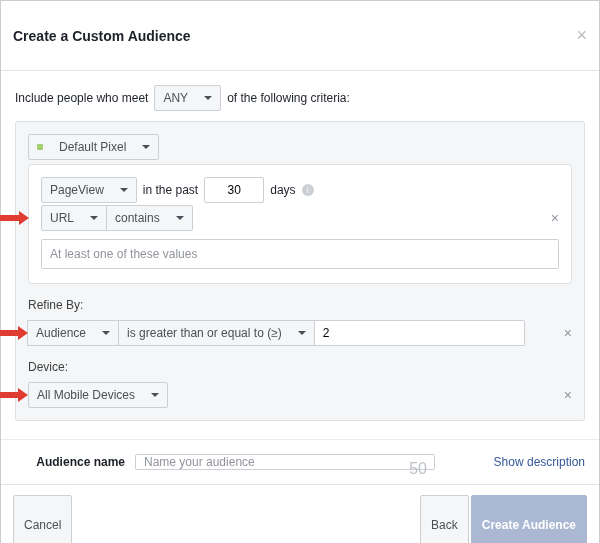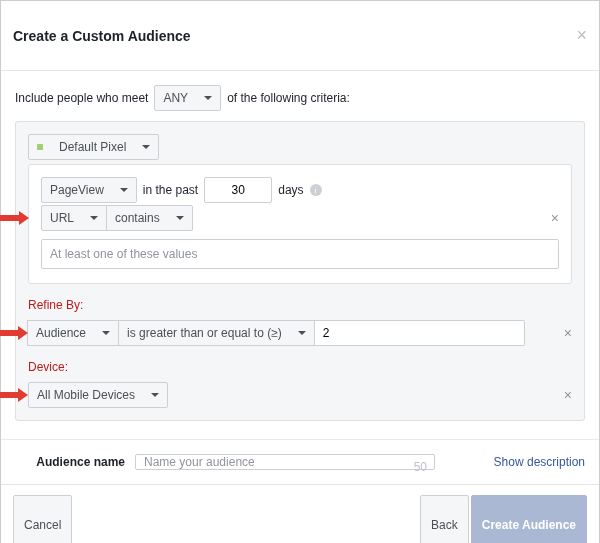--- a/index.html
+++ b/index.html
@@ -8,31 +8,31 @@
 .modal-header { padding: 24px 12px; border-bottom: 1px solid #e5e5e5; display: flex; justify-content: space-between; align-items: center; }
 .modal-header h3 { font-size: 14px; font-weight: bold; color: #1d2129; }
 .close-x { color: #bbb; font-size: 18px; cursor: pointer; font-weight: normal; }
 .modal-body { padding: 14px 14px 8px 14px; }
 .row { display: flex; align-items: center; gap: 6px; }
 .btn { background: #f5f6f7; border: 1px solid #ccd0d5; border-radius: 2px; padding: 4px 8px; font-size: 12px; color: #4b4f56; cursor: pointer; display: inline-flex; align-items: center; gap: 16px; line-height: 16px; }
 .btn .caret, .caret { width: 0; height: 0; border-left: 4px solid transparent; border-right: 4px solid transparent; border-top: 4px solid #4b4f56; display: inline-block; }
 .pixel-dot { width: 6px; height: 6px; background: #a3ce71; display: inline-block; border-radius: 1px; }
 .criteria-box { background: #f5f6f7; border: 1px solid #dddfe2; border-radius: 3px; margin-top: 10px; padding: 12px 12px 4px 12px; position: relative; }
 .inner-box { background: #fff; border: 1px solid #dddfe2; border-radius: 3px; padding: 12px 12px 14px 12px; margin-top: 4px; }
-.input-num { width: 68px; height: 26px; border: 1px solid #ccd0d5; border-radius: 2px; text-align: center; font-size: 12px; }
+.input-num { width: 60px; height: 26px; border: 1px solid #ccd0d5; border-radius: 2px; text-align: center; font-size: 12px; }
 .input-text { width: 100%; height: 30px; border: 1px solid #ccd0d5; border-radius: 2px; padding: 0 8px; font-size: 12px; color: #333; }
 .input-text::placeholder { color: #90949c; }
 .info-icon { width: 12px; height: 12px; border-radius: 50%; background: #ccd0d5; color: #fff; font-size: 9px; display: inline-flex; align-items: center; justify-content: center; font-style: italic; font-family: Georgia, serif; }
 .url-row, .refine-row { display: flex; align-items: center; margin-top: 2px; position: relative; }
 .btn-group .btn { border-radius: 0; margin-left: -1px; }
 .btn-group .btn:first-child { border-radius: 2px 0 0 2px; margin-left: 0; }
 .btn-group .btn:last-child { border-radius: 0 2px 2px 0; }
 .remove-x { color: #90949c; font-size: 14px; cursor: pointer; position: absolute; right: 0; }
 .values-wrap { margin-top: 8px; }
-.section-label { font-size: 12px; color: #b91c1c; margin-top: 14px; margin-bottom: 8px; }
+.section-label { font-size: 12px; color: #404040; margin-top: 14px; margin-bottom: 8px; }
 .freq-row { display: flex; align-items: center; gap: 0; position: relative; }
 .freq-row .btn { border-radius: 0; margin-left: -1px; }
 .freq-row .btn:first-child { margin-left: 0; border-radius: 2px 0 0 2px; }
 .freq-input { height: 26px; border: 1px solid #ccd0d5; border-left: 0; border-radius: 0 2px 2px 0; padding: 0 8px; width: 210px; font-size: 12px; background: #fff; }
 .links-row { display: flex; justify-content: flex-end; gap: 16px; margin: 10px 2px 6px 2px; }
 .link { color: #365899; font-size: 12px; cursor: pointer; display: inline-flex; align-items: center; gap: 4px; font-weight: bold; }
 .icon-plus { width: 11px; height: 11px; display: inline-block; position: relative; }
 .icon-plus::before, .icon-plus::after { content: ""; position: absolute; background: #4a8f4a; }
 .icon-plus::before { left: 4px; top: 0; width: 3px; height: 11px; }
 .icon-plus::after { top: 4px; left: 0; height: 3px; width: 11px; }
@@ -40,21 +40,21 @@
 .icon-dup { width: 12px; height: 12px; position: relative; display: inline-block; }
 .icon-dup::before, .icon-dup::after { content: ""; position: absolute; width: 9px; height: 9px; border: 1px solid #4a8f4a; background: #fff; }
 .icon-dup::before { left: 0; top: 0; }
 .icon-dup::after { left: 3px; top: 3px; background: #fff; }
 .modal-footer-top { border-top: 1px solid #e9eaed; margin-top: 10px; padding: 14px 14px; }
 .audience-row { display: flex; align-items: center; gap: 10px; }
 .audience-row label { width: 110px; text-align: right; color: #1d2129; font-weight: bold; font-size: 12px; }
 .name-wrap { position: relative; flex: 0 0 300px; }
 .name-wrap input { width: 100%; height: 16px; border: 1px solid #ccd0d5; border-radius: 2px; padding: 0 30px 0 8px; font-size: 12px; }
 .name-wrap input::placeholder { color: #90949c; }
-.name-wrap .count { position: absolute; right: 8px; top: 6px; color: #bec2c9; font-size: 12px; }
+.name-wrap .count { position: absolute; right: 8px; top: 6px; color: #bec2c9; font-size: 16px; }
 .show-desc { color: #365899; font-size: 12px; cursor: pointer; margin-left: auto; }
 .modal-footer { border-top: 1px solid #e5e5e5; padding: 10px 12px; display: flex; justify-content: space-between; align-items: center; background: #fff; }
 .footer-right { display: flex; gap: 2px; }
 .btn-primary { background: #aab8d4; border: 1px solid #aab8d4; color: #fff; font-weight: bold; padding: 5px 10px; border-radius: 2px; font-size: 12px; cursor: pointer; }
 .btn-default { background: #f5f6f7; border: 1px solid #ccd0d5; color: #4b4f56; font-weight: normal; padding: 22px 10px; border-radius: 2px; font-size: 12px; cursor: pointer; }
 .arrow { position: absolute; left: -32px; width: 30px; height: 14px; }
 .arrow-line { width: 22px; height: 6px; background: #e03c31; position: absolute; top: 4px; left: 0; }
 .arrow-head { width: 0; height: 0; border-top: 7px solid transparent; border-bottom: 7px solid transparent; border-left: 10px solid #e03c31; position: absolute; left: 20px; top: 0; }
 .device-row, .pixel-row-margin { position: relative; }
 </style>

